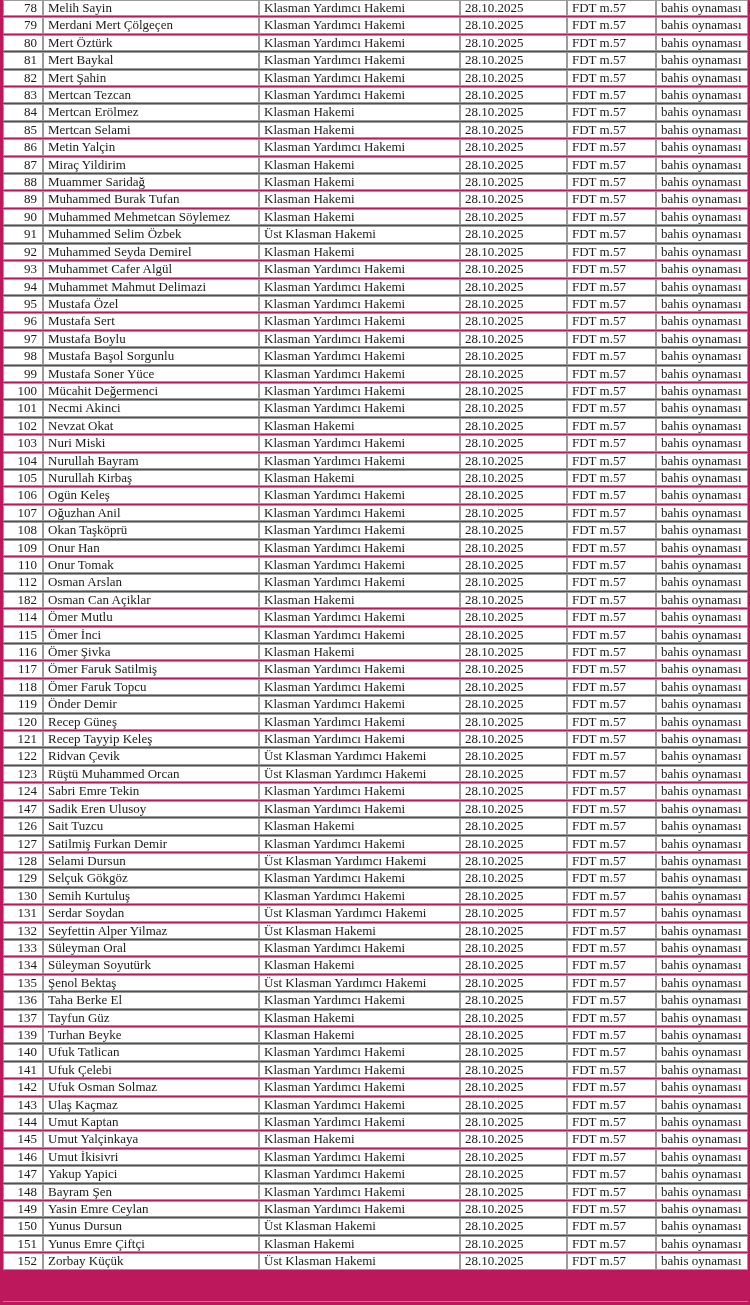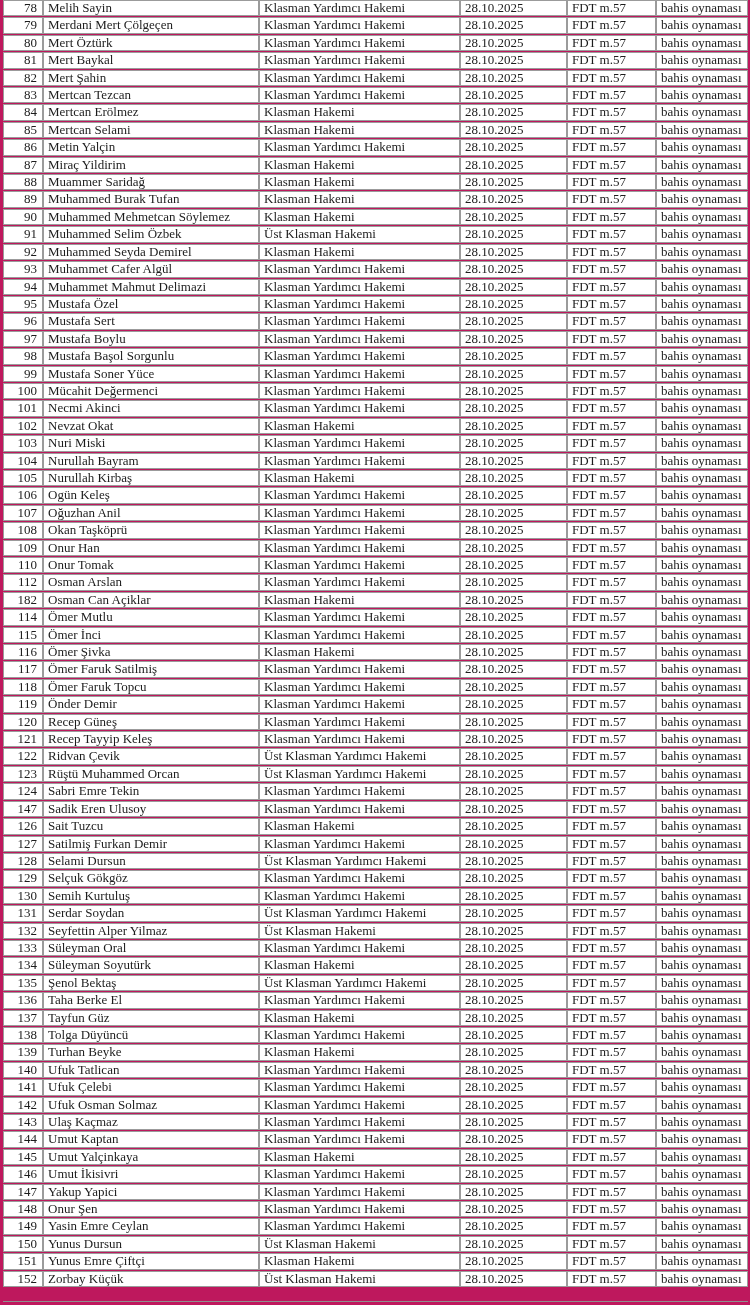--- a/index.html
+++ b/index.html
@@ -536,28 +536,20 @@
         </tr>
         <tr>
           <td class="num">137</td>
           <td>Tayfun Güz</td>
           <td>Klasman Hakemi</td>
           <td>28.10.2025</td>
           <td>FDT m.57</td>
           <td>bahis oynaması</td>
         </tr>
         <tr>
-          <td class="num">138</td>
-          <td>Tolga Düyüncü</td>
-          <td>Klasman Yardımcı Hakemi</td>
-          <td>28.10.2025</td>
-          <td>FDT m.57</td>
-          <td>bahis oynaması</td>
-        </tr>
-        <tr>
           <td class="num">139</td>
           <td>Turhan Beyke</td>
           <td>Klasman Hakemi</td>
           <td>28.10.2025</td>
           <td>FDT m.57</td>
           <td>bahis oynaması</td>
         </tr>
         <tr>
           <td class="num">140</td>
           <td>Ufuk Tatlican</td>
@@ -617,21 +609,21 @@
         <tr>
           <td class="num">147</td>
           <td>Yakup Yapici</td>
           <td>Klasman Yardımcı Hakemi</td>
           <td>28.10.2025</td>
           <td>FDT m.57</td>
           <td>bahis oynaması</td>
         </tr>
         <tr>
           <td class="num">148</td>
-          <td>Onur Şen</td>
+          <td>Bayram Şen</td>
           <td>Klasman Yardımcı Hakemi</td>
           <td>28.10.2025</td>
           <td>FDT m.57</td>
           <td>bahis oynaması</td>
         </tr>
         <tr>
           <td class="num">149</td>
           <td>Yasin Emre Ceylan</td>
           <td>Klasman Yardımcı Hakemi</td>
           <td>28.10.2025</td>

